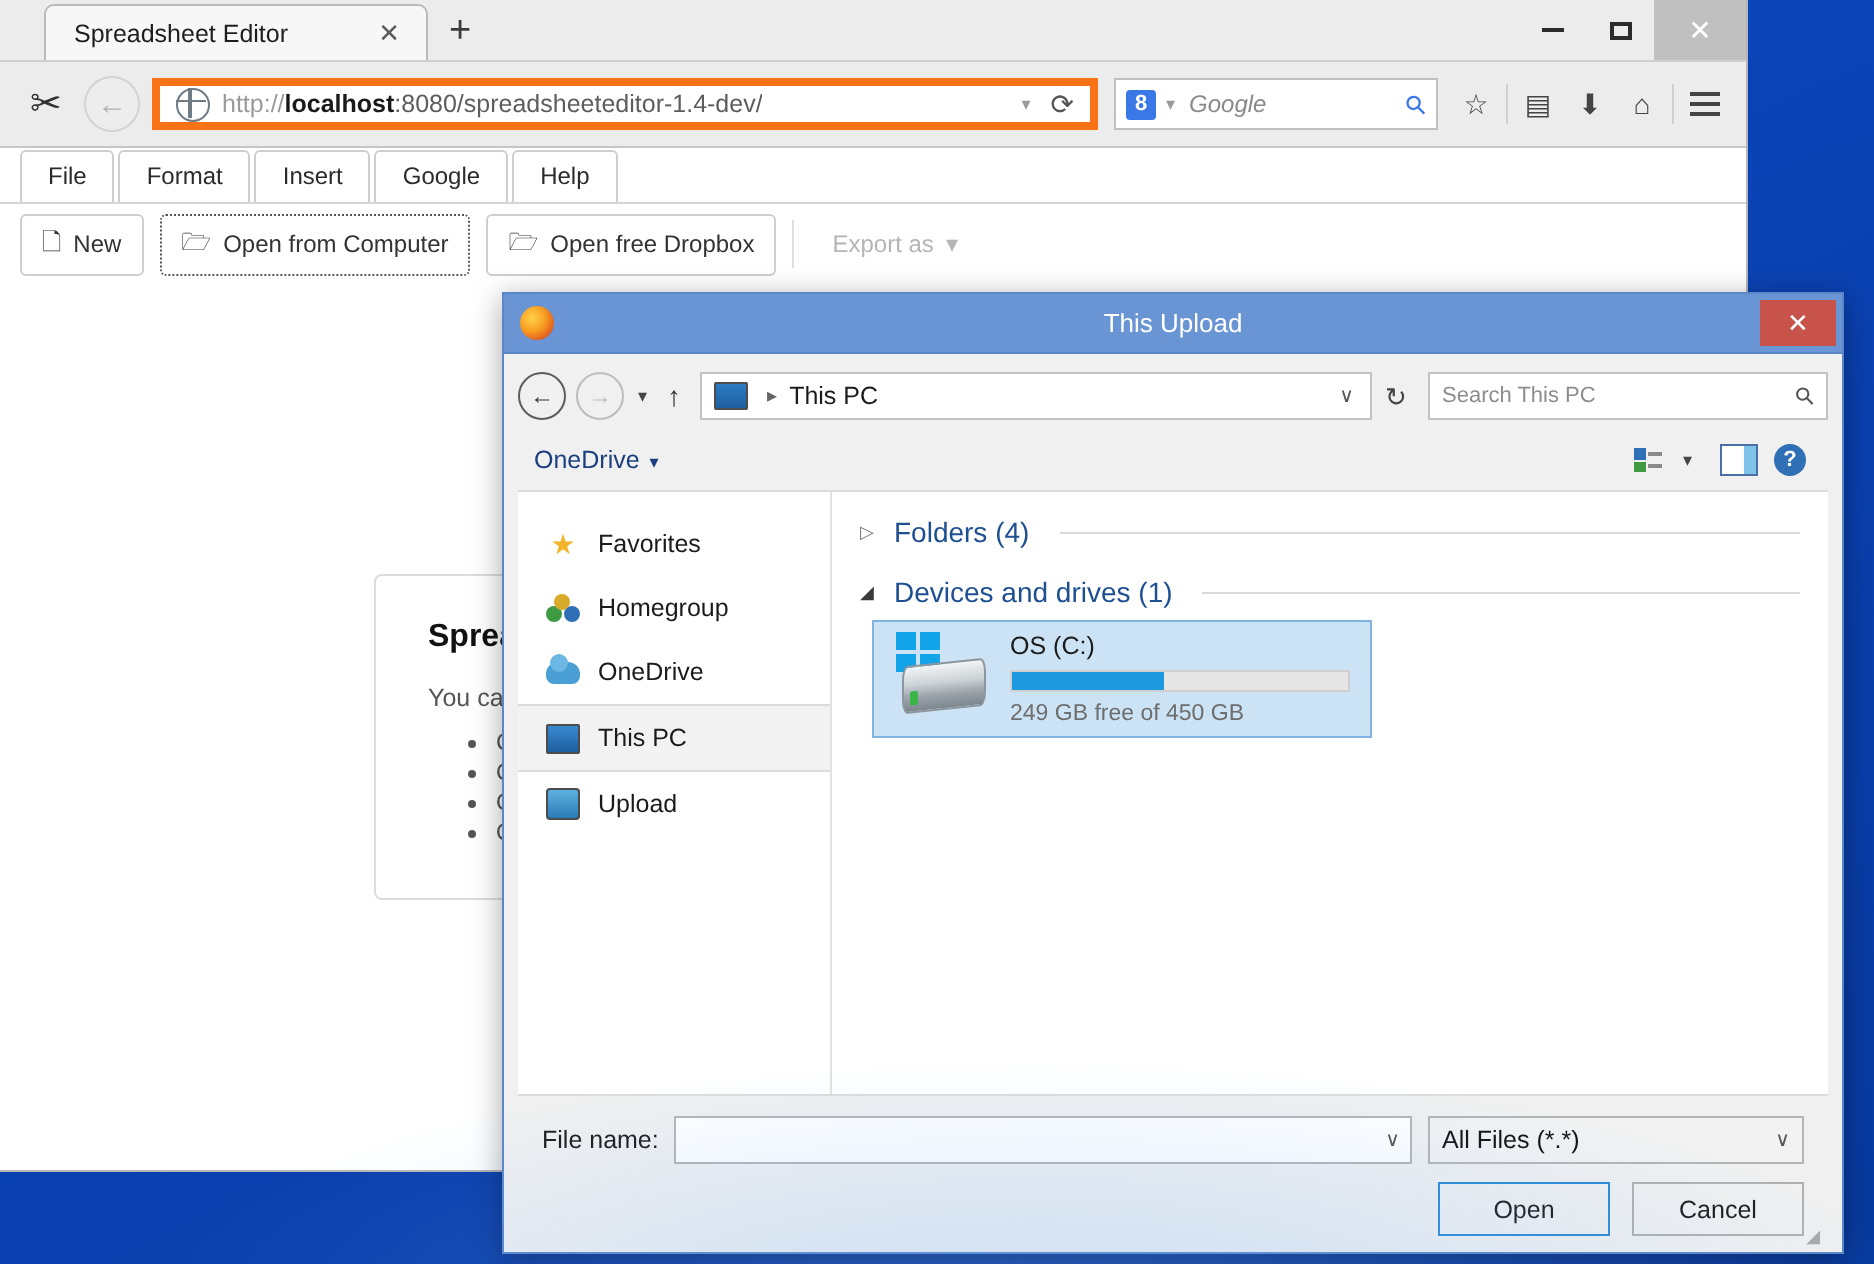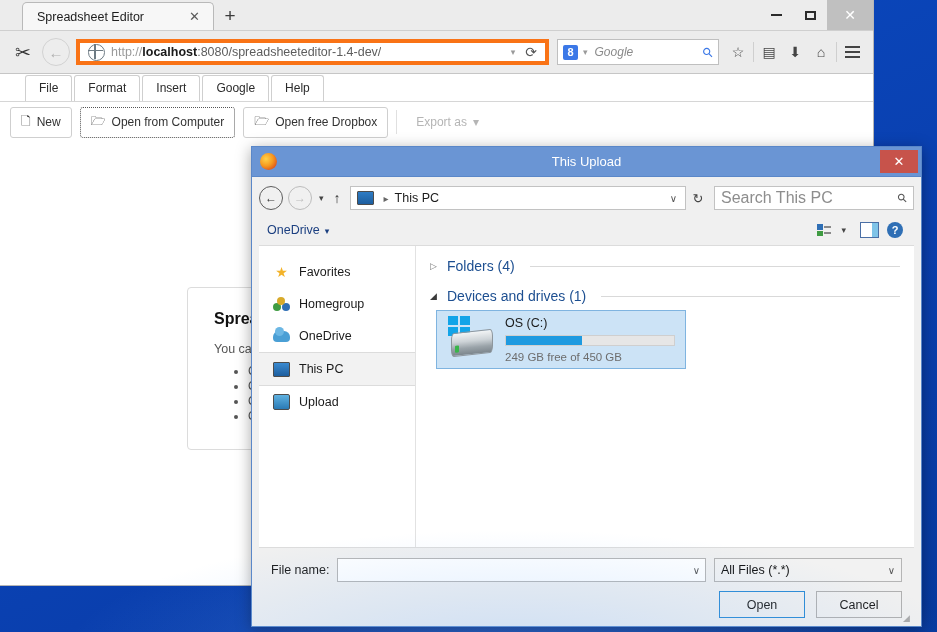--- a/index.html
+++ b/index.html
@@ -113,21 +113,21 @@
   .vsep{width:1px;height:20px;background:#cfcfcf;margin:0 2px;}
   .hamb{ display:flex; flex-direction:column; gap:3px;}
   .hamb i{display:block;width:15px;height:2px;background:#444;}
 
   
   .page{
     flex:1; background:#fff; border-top:1px solid #c6c6c6;
     position:relative; overflow:hidden;
   }
   .app-menubar{
-    display:flex; align-items:flex-end; padding-left:25px; height:27px;
+    display:flex; align-items:flex-end; padding-left:10px; height:27px;
     border-bottom:1px solid #d6d6d6; background:#fff;
   }
   .app-menu-item{
     font-size:12px; color:#2b2b2b; padding:5px 13px 5px 13px;
     border:1px solid #cfcfcf; border-bottom:none; background:#fff;
     border-top-left-radius:3px;border-top-right-radius:3px;
     margin-right:2px; cursor:default; line-height:15px;
   }
   .app-toolbar{
     display:flex; align-items:center; gap:8px; padding:6px 10px; height:28px;
@@ -199,21 +199,21 @@
     background:linear-gradient(#2e7cc4,#1d5e9e); border:1px solid #4c4c4c; border-radius:1px;
   }
   .crumb-sep{ font-size:10px;color:#666; margin:0 6px;}
   .crumb-txt{ font-size:12.5px; color:#1b1b1b;}
   .crumb-v{ margin-left:auto; font-size:10px; color:#555; padding-right:4px;}
   .refresh{ width:24px;text-align:center;font-size:13px;color:#444;cursor:default;}
   .dlg-search{
     width:200px;height:24px;background:#fff;border:1px solid #c2c2c2;box-sizing:border-box;
     display:flex;align-items:center;padding:0 6px; margin-left:4px;
   }
-  .dlg-search .ph{font-size:16px;color:#8d8d8d;flex:1;}
+  .dlg-search .ph{font-size:11px;color:#8d8d8d;flex:1;}
   .dlg-search .mg{font-size:12px;color:#555;transform:rotate(-45deg);}
 
   .dlg-cmdrow{
     display:flex; align-items:center; height:30px; border-bottom:1px solid #dcdcdc;
     margin-top:2px;
   }
   .organize{ font-size:12.5px;color:#1b3f80; padding-left:8px; cursor:default;}
   .organize .ar{font-size:9px;margin-left:5px;}
   .cmd-right{margin-left:auto;display:flex;align-items:center;gap:4px;padding-right:8px;}
   .viewbtn{width:22px;height:20px;display:flex;align-items:center;justify-content:center;cursor:default;}

